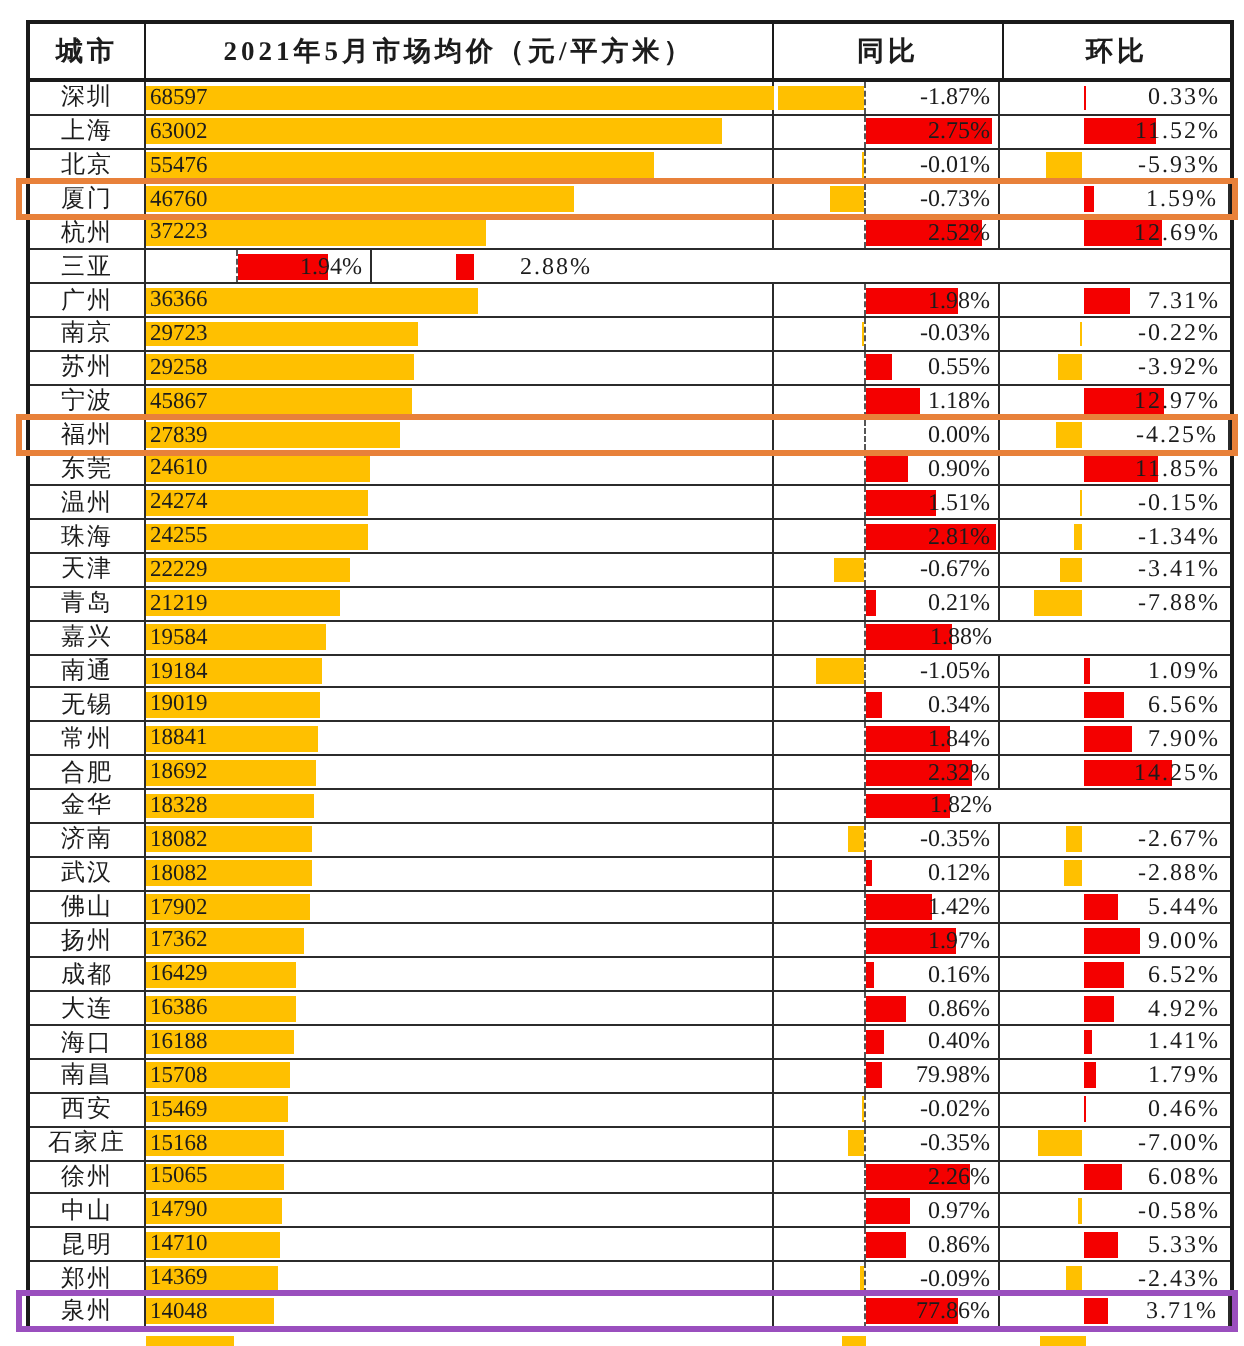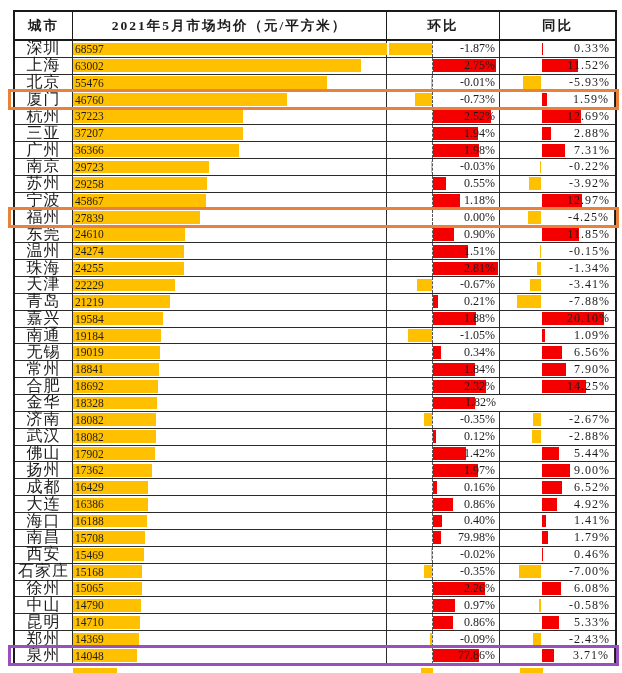--- a/index.html
+++ b/index.html
@@ -15,21 +15,21 @@
   .tbody{position:absolute;top:29px;left:0;right:0;bottom:0;display:flex;flex-direction:column;}
   .row{flex:1;display:flex;position:relative;border-bottom:1px solid #2b2b2b;box-sizing:border-box;}
   .row:last-child{border-bottom:none;}
   .cell{position:relative;box-sizing:border-box;border-right:1px solid #2b2b2b;}
   .cell:last-child{border-right:none;}
   .c-city{width:58px;}
   .c-price{width:314px;}
   .c-mom{width:113px;}
   .c-yoy{width:115px;}
   .city-txt{position:absolute;inset:0;display:flex;align-items:center;justify-content:center;
-            font-size:16px;letter-spacing:1px;}
+            font-size:12px;letter-spacing:1px;}
   .pbar{position:absolute;left:0;top:1.5px;bottom:1.5px;z-index:1;}
   .pval{position:absolute;left:2px;top:0;bottom:0;display:flex;align-items:center;
         font-size:11.5px;z-index:2;}
   .zline{position:absolute;top:0;bottom:0;width:0;border-left:1px dashed #555;z-index:0;}
   .hbar{position:absolute;top:1.5px;bottom:1.5px;z-index:1;}
   .pct{position:absolute;right:4px;top:0;bottom:0;display:flex;align-items:center;
        font-size:12px;z-index:2;}
   .pct-yoy{letter-spacing:1px;right:5px;}
   .hlbox{position:absolute;left:-7px;right:-4px;top:-2.5px;bottom:-2.5px;
          border:3px solid transparent;z-index:5;pointer-events:none;}
@@ -37,22 +37,22 @@
   .frag{position:absolute;top:1px;height:12px;}
 </style>
 </head>
 <body>
 
 <div class="canvas">
   <div class="table">
     <div class="thead">
       <div class="th c-city">城市</div>
       <div class="th c-price">2021年5月市场均价（元/平方米）</div>
+      <div class="th c-yoy">同比</div>
       <div class="th c-mom">环比</div>
-      <div class="th c-yoy">同比</div>
     </div>
     <div class="tbody" id="tbody">
         <div class="row">
           <div class="cell c-city">
             <div class="city-txt">深圳</div>
           </div>
           <div class="cell c-price">
             <div class="pbar" style="background: rgb(255, 192, 0); width: 314px;"></div>
             <div class="pval">68597</div>
           </div>
@@ -136,24 +136,20 @@
           </div>
           <div class="cell c-yoy">
             <div class="hbar" style="left: 42px; width: 39px; background: rgb(244, 0, 0);"></div>
             <div class="pct pct-yoy">12.69%</div>
           </div>
         </div>
         <div class="row">
           <div class="cell c-city">
             <div class="city-txt">三亚</div>
           </div>
-          <div class="cell c-price">
-            <div class="pbar" style="background: rgb(255, 192, 0); width: 170px;"></div>
-            <div class="pval">37207</div>
-          </div>
           <div class="cell c-mom">
             <div class="zline" style="left: 45px;"></div>
             <div class="hbar" style="width: 45px; left: 46px; background: rgb(244, 0, 0);"></div>
             <div class="pct">1.94%</div>
           </div>
           <div class="cell c-yoy">
             <div class="hbar" style="left: 42px; width: 9px; background: rgb(244, 0, 0);"></div>
             <div class="pct pct-yoy">2.88%</div>
           </div>
         </div>
@@ -342,24 +338,20 @@
             <div class="city-txt">嘉兴</div>
           </div>
           <div class="cell c-price">
             <div class="pbar" style="background: rgb(255, 192, 0); width: 90px;"></div>
             <div class="pval">19584</div>
           </div>
           <div class="cell c-mom">
             <div class="zline" style="left: 45px;"></div>
             <div class="hbar" style="width: 43px; left: 46px; background: rgb(244, 0, 0);"></div>
             <div class="pct">1.88%</div>
-          </div>
-          <div class="cell c-yoy">
-            <div class="hbar" style="left: 42px; width: 62px; background: rgb(244, 0, 0);"></div>
-            <div class="pct pct-yoy">20.10%</div>
           </div>
         </div>
         <div class="row">
           <div class="cell c-city">
             <div class="city-txt">南通</div>
           </div>
           <div class="cell c-price">
             <div class="pbar" style="background: rgb(255, 192, 0); width: 88px;"></div>
             <div class="pval">19184</div>
           </div>

